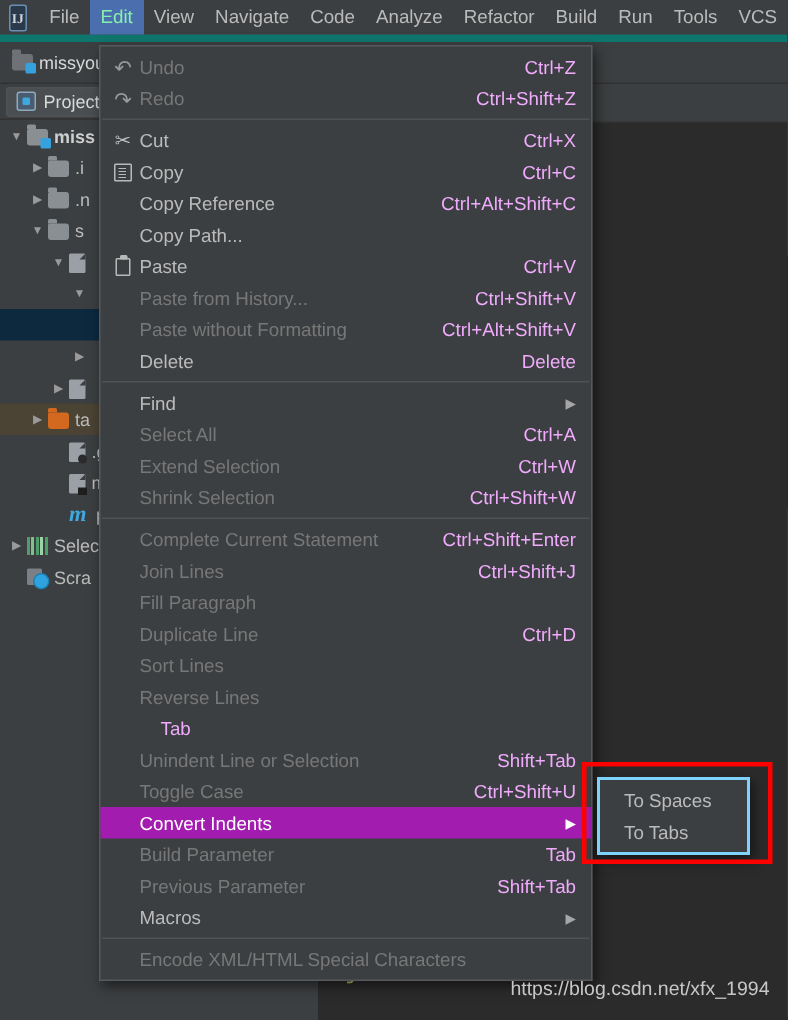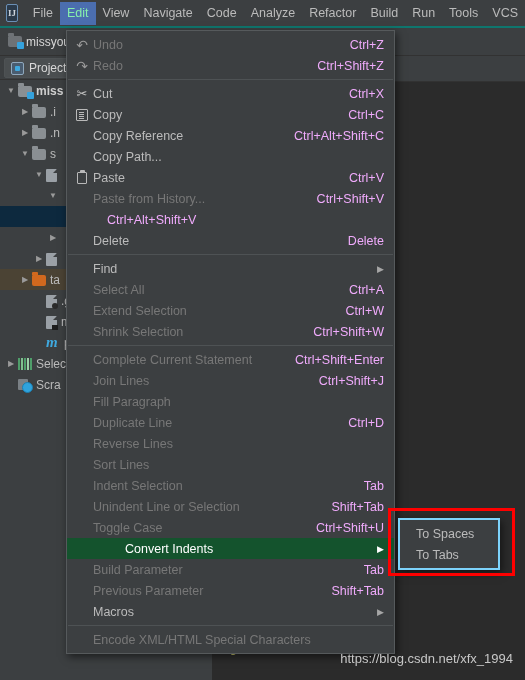--- a/index.html
+++ b/index.html
@@ -14,21 +14,21 @@
     width: 525px; height: 680px;
     background: #3c3f41;
   }
 
   
   .menubar {
     position: absolute; left: 0; top: 0;
     width: 525px; height: 28px;
     background: #3c3f41;
     display: flex; align-items: center;
-    border-bottom: 2px solid #0f766e;
+    border-bottom: 5px solid #0f766e;
   }
   .ij-logo {
     width: 18px; height: 18px; margin-left: 6px; margin-right: 8px;
     background: #2b3a4a;
     border: 1px solid #6a8fb5;
     border-radius: 2px;
     display: flex; align-items: center; justify-content: center;
     font-size: 9px; color: #cfd6dd; font-weight: bold;
     font-family: "Liberation Serif", serif;
   }
@@ -72,21 +72,21 @@
 
   
   .tool-tabbar {
     position: absolute; left: 0; top: 56px;
     width: 212px; height: 24px;
     background: #3c3f41;
     display: flex; align-items: center;
     border-bottom: 1px solid #323232;
   }
   .proj-tab {
-    display: flex; align-items: flex-end; gap: 5px;
+    display: flex; align-items: flex-start; gap: 5px;
     font-size: 12px; color: #d8d8d8;
     padding: 2px 8px 2px 6px;
     margin-left: 4px;
     border: 1px solid #4e5254;
     background: #4a4e50;
     border-radius: 2px;
   }
   .proj-ico {
     width: 13px; height: 13px; background: #4a5d70;
     border: 1px solid #8fa8bd; border-radius: 2px;
@@ -242,21 +242,21 @@
     position: relative;
     display: flex; align-items: center;
     height: 21px;
     font-size: 12.5px;
     color: #bbbbbb;
     padding-left: 4px; padding-right: 10px;
     white-space: nowrap;
     cursor: default;
   }
   .mi.disabled { color: #777777; }
-  .mi.sel { background: #14532d; color: #ffffff; gap: 32px; }
+  .mi.sel { background: #a21caf; color: #ffffff; }
   .mi .mi-ico {
     flex: 0 0 22px; width: 22px; text-align: center;
     font-size: 12px; color: #9a9a9a;
     display: flex; align-items: center; justify-content: center;
   }
   .mi .mi-label { flex: 1 1 auto; }
   .mi .mi-key { flex: 0 0 auto; color: #f0abfc; font-size: 12.5px; padding-left: 14px; }
   .mi .mi-arrow { flex: 0 0 auto; font-size: 9px; color: #a6a6a6; padding-left: 10px; }
   .mi.sel .mi-arrow { color: #ffffff; }
   .msep { height: 1px; background: #4e5254; margin: 3px 1px; }
@@ -490,20 +490,21 @@
           <span class="mi-label">Paste</span>
           <span class="mi-key">Ctrl+V</span>
         </div>
         <div class="mi disabled">
           <span class="mi-ico"></span>
           <span class="mi-label">Paste from History...</span>
           <span class="mi-key">Ctrl+Shift+V</span>
         </div>
         <div class="mi disabled">
           <span class="mi-ico"></span>
+          <span class="mi-label">Paste without Formatting</span>
           <span class="mi-key">Ctrl+Alt+Shift+V</span>
         </div>
         <div class="mi">
           <span class="mi-ico"></span>
           <span class="mi-label">Delete</span>
           <span class="mi-key">Delete</span>
         </div>
         <div class="msep"></div>
         <div class="mi">
           <span class="mi-ico"></span>
@@ -540,29 +541,28 @@
           <span class="mi-ico"></span>
           <span class="mi-label">Fill Paragraph</span>
         </div>
         <div class="mi disabled">
           <span class="mi-ico"></span>
           <span class="mi-label">Duplicate Line</span>
           <span class="mi-key">Ctrl+D</span>
         </div>
         <div class="mi disabled">
           <span class="mi-ico"></span>
+          <span class="mi-label">Sort Lines</span>
+        </div>
+        <div class="mi disabled">
+          <span class="mi-ico"></span>
           <span class="mi-label">Reverse Lines</span>
         </div>
         <div class="mi disabled">
           <span class="mi-ico"></span>
-          <span class="mi-label">Sort Lines</span>
-        </div>
-        <div class="mi disabled">
-          <span class="mi-ico"></span>
-          <span class="mi-label">Indent Selection</span>
           <span class="mi-key">Tab</span>
         </div>
         <div class="mi disabled">
           <span class="mi-ico"></span>
           <span class="mi-label">Unindent Line or Selection</span>
           <span class="mi-key">Shift+Tab</span>
         </div>
         <div class="mi disabled">
           <span class="mi-ico"></span>
           <span class="mi-label">Toggle Case</span>

